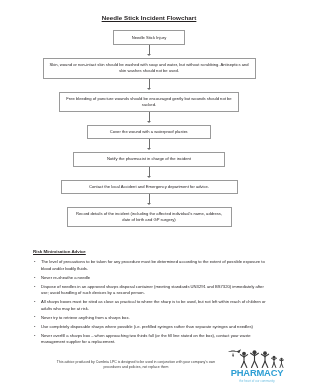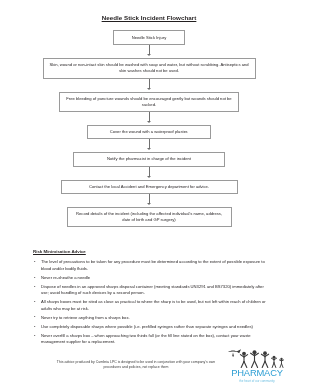--- a/index.html
+++ b/index.html
@@ -147,21 +147,21 @@
   }
   .logo-figs {
     position: relative;
     height: 21px;
     width: 64px;
     margin: 0 auto;
   }
   .logo-word {
     text-align: center;
     font-size: 9.4px;
-    font-weight: normal;
+    font-weight: bold;
     letter-spacing: -0.2px;
     color: #2f9fd4;
     line-height: 1;
     margin-top: -1px;
   }
   .logo-tag {
     text-align: center;
     font-size: 2.9px;
     color: #6fc0e2;
     letter-spacing: 0.05px;

